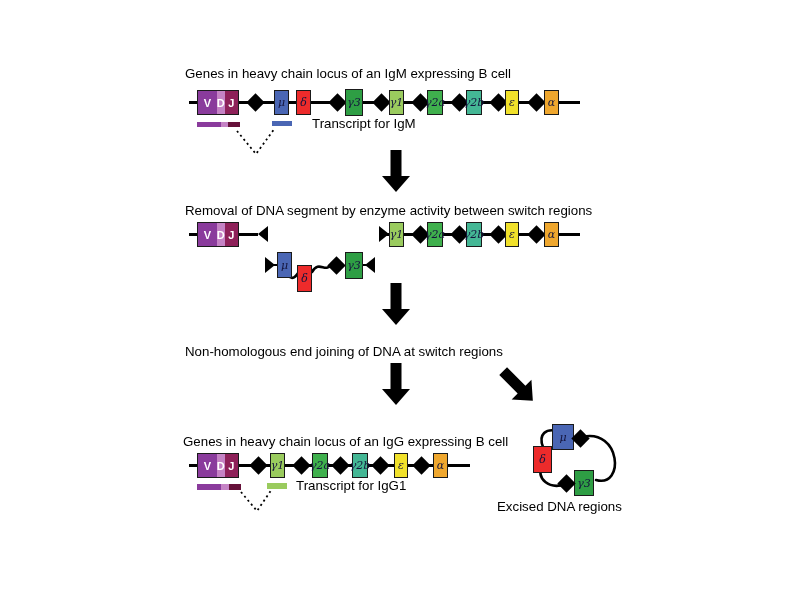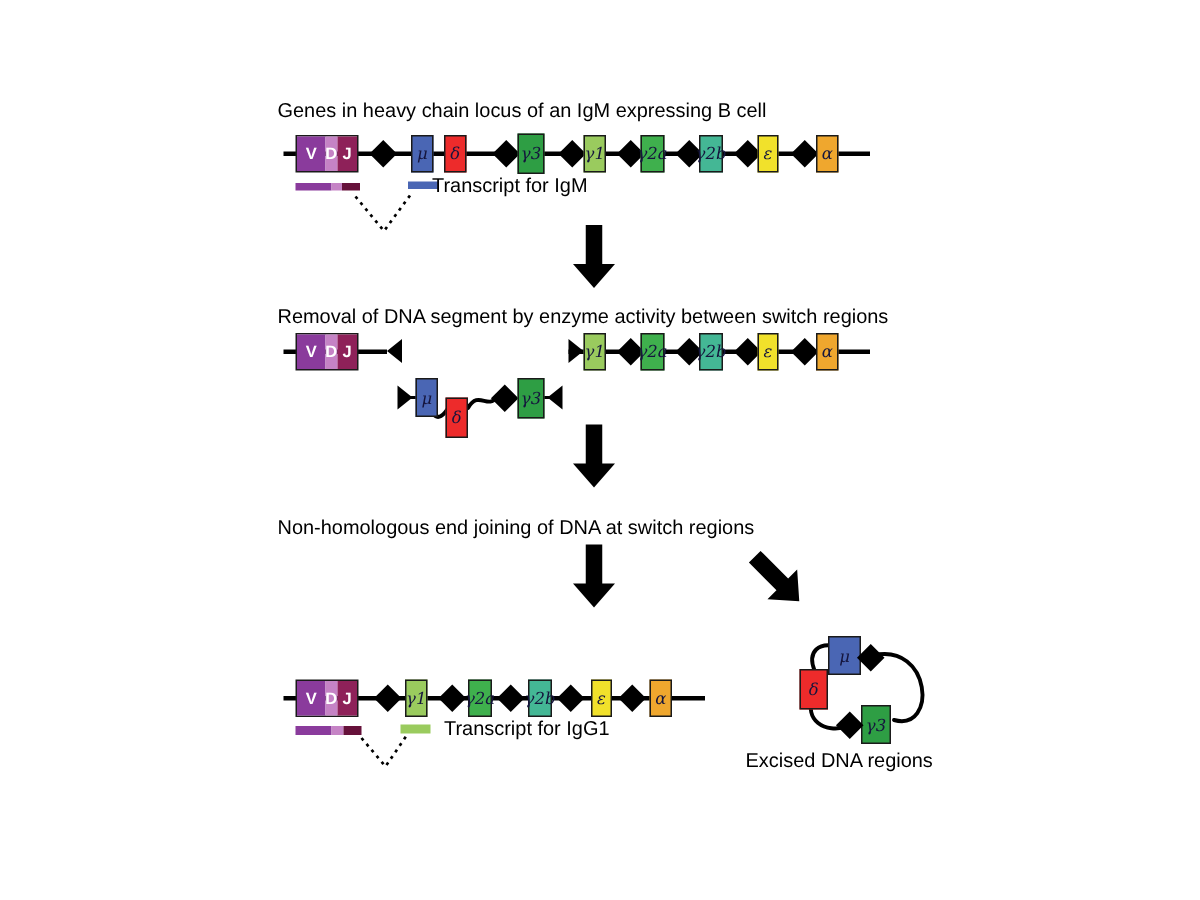--- a/index.html
+++ b/index.html
@@ -41,36 +41,37 @@
     <path class="curve" d="M543,447 C538,434 546,428 558,431"></path>
     <path class="arr" d="M-5.5,-21 L5.5,-21 L5.5,5 L14,5 L0,21 L-14,5 L-5.5,5 Z" transform="translate(396,171)"></path>
     <path class="arr" d="M-5.5,-21 L5.5,-21 L5.5,5 L14,5 L0,21 L-14,5 L-5.5,5 Z" transform="translate(396,304)"></path>
     <path class="arr" d="M-5.5,-21 L5.5,-21 L5.5,5 L14,5 L0,21 L-14,5 L-5.5,5 Z" transform="translate(396,384)"></path>
     <path class="arr" d="M-5.5,-21 L5.5,-21 L5.5,5 L14,5 L0,21 L-14,5 L-5.5,5 Z" transform="translate(518,386) rotate(-45)"></path>
   </svg>
 
   <div class="title" style="left:185px;top:66px">Genes in heavy chain locus of an IgM expressing B cell</div>
   <div class="title" style="left:185px;top:344px">Non-homologous end joining of DNA at switch regions</div>
   <div class="title" style="left:185px;top:203px">Removal of DNA segment by enzyme activity between switch regions</div>
+  <div class="title" style="left:183px;top:434px">Genes in heavy chain locus of an IgG expressing B cell</div>
   <div class="title" style="left:497px;top:499px">Excised DNA regions</div>
 
   <div class="dnaline" style="left: 189px; top: 101.2px; width: 391px; background: rgb(0, 0, 0);"></div>
   <div class="dnaline" style="left: 189px; top: 233.2px; width: 69px; background: rgb(0, 0, 0);"></div>
   <div class="dnaline" style="left: 379px; top: 233.2px; width: 201px; background: rgb(0, 0, 0);"></div>
   <div class="dnaline" style="left: 266px; top: 263.8px; width: 14px; background: rgb(0, 0, 0);"></div>
   <div class="dnaline" style="left: 356px; top: 263.8px; width: 12px; background: rgb(0, 0, 0);"></div>
   <div class="dnaline" style="left: 189px; top: 464.2px; width: 281px; background: rgb(0, 0, 0);"></div>
 
   <div class="bar" style="left:197px;top:122px;width:43px;height:5px">
     <i style="width: 24px; background: rgb(138, 59, 156);"></i>
     <i style="width: 7px; background: rgb(197, 131, 197);"></i>
     <i style="width: 12px; background: rgb(102, 17, 58);"></i>
   </div>
   <div class="bar" style="left: 272px; top: 121px; width: 20px; height: 5px; background: rgb(74, 102, 180);"></div>
-  <div class="title" style="left:288px;top:116px">Transcript for IgM</div>
+  <div class="title" style="left:312px;top:116px">Transcript for IgM</div>
 
   <div class="bar" style="left:197px;top:484px;width:44px;height:6px">
     <i style="width: 24px; background: rgb(138, 59, 156);"></i>
     <i style="width: 8px; background: rgb(197, 131, 197);"></i>
     <i style="width: 12px; background: rgb(102, 17, 58);"></i>
   </div>
   <div class="bar" style="left: 267px; top: 483px; width: 20px; height: 6px; background: rgb(154, 203, 94);"></div>
   <div class="title" style="left:296px;top:478px">Transcript for IgG1</div>
 
 <div class="vdj" style="left: 197px; top: 90px; width: 42px;">

